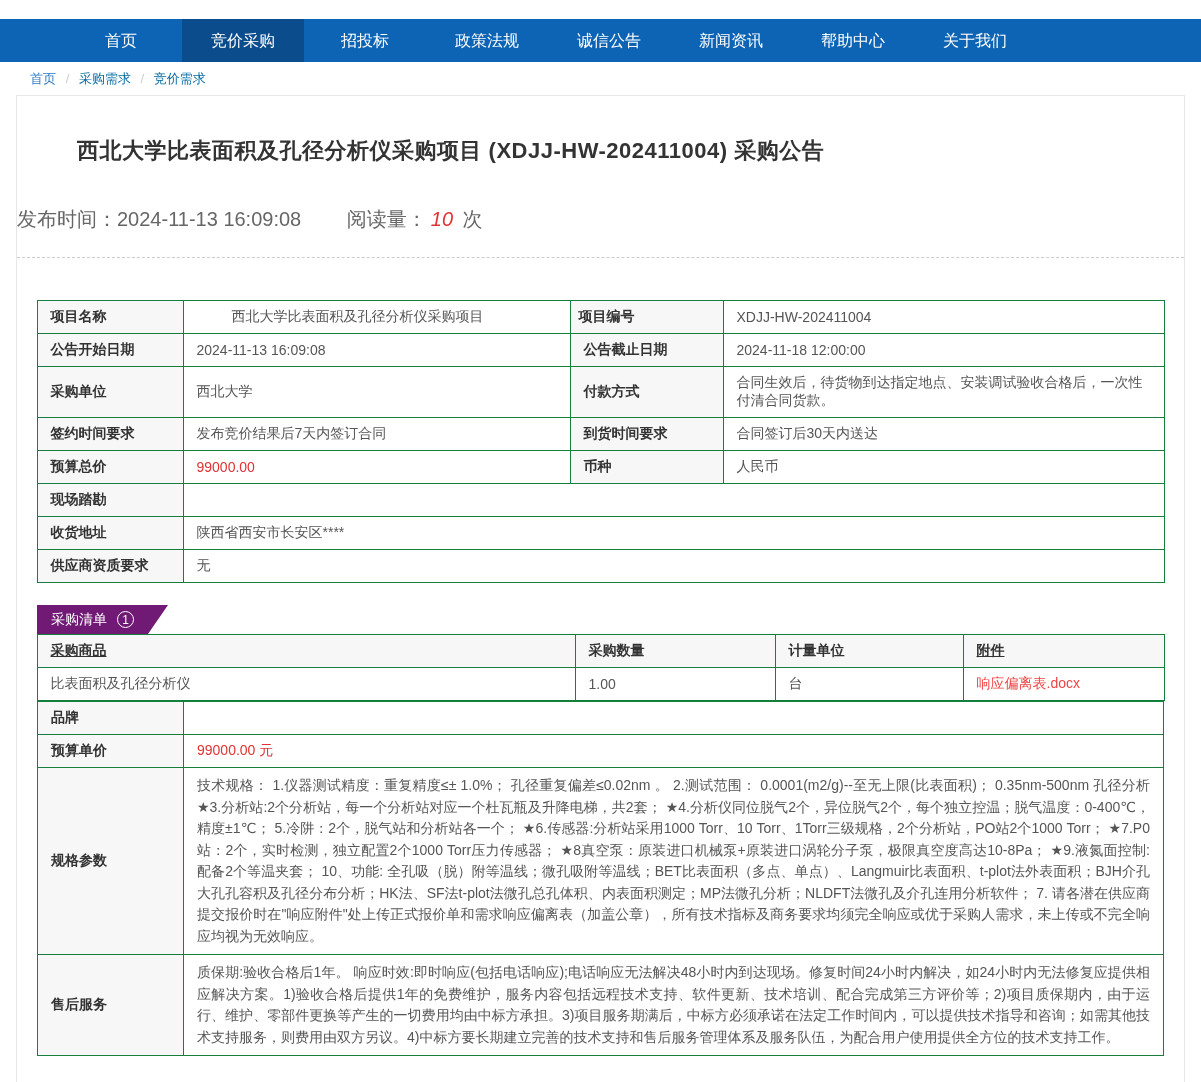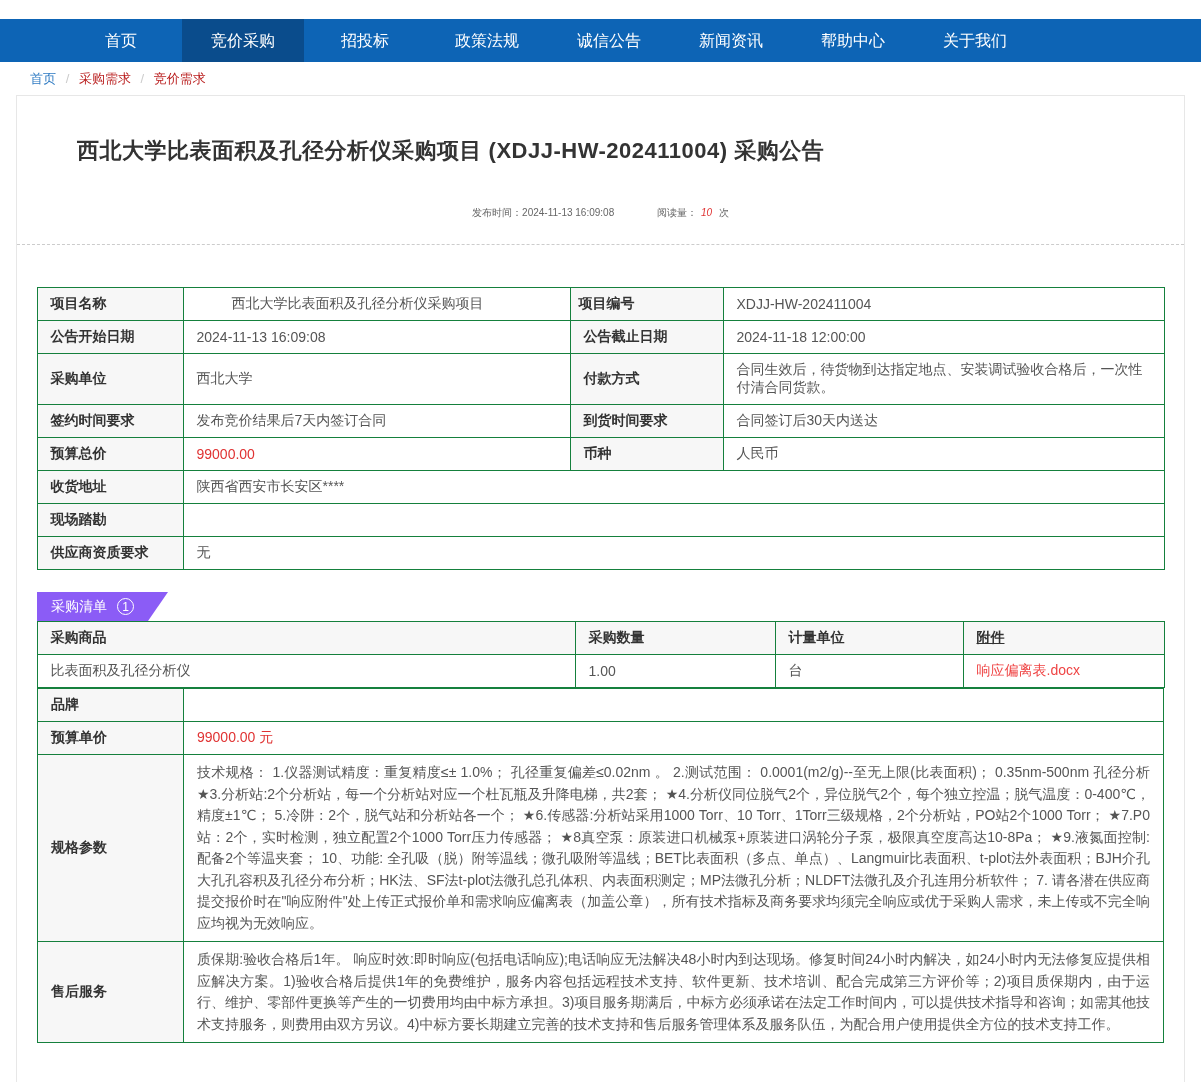--- a/index.html
+++ b/index.html
@@ -12,68 +12,68 @@
   
   .topstrip { height: 19px; background: #fff; }
   .nav { height: 43px; background: #0d64b5; display: flex; padding-left: 60px; }
   .nav-item {
     width: 122px; line-height: 43px; text-align: center;
     color: #fff; font-size: 16px; cursor: pointer; white-space: nowrap;
   }
   .nav-item.active { background: #0a4c8c; }
   
   .breadcrumb { padding: 8px 0 7px 30px; font-size: 13px; color: #999; }
-  .breadcrumb .crumb { color: #b91c1c; cursor: pointer; }
+  .breadcrumb .crumb { color: #0369a1; cursor: pointer; }
   .breadcrumb .crumb.home { color: #2f7bc3; }
   .breadcrumb .sep { color: #ccc; margin: 0 6px; }
   
   .card {
     margin: 0 16px; background: #fff;
     border: 1px solid #e7e7e7;
     height: 1200px; 
     padding: 0 0 30px 0;
   }
   .page-title {
     font-size: 22px; font-weight: bold; color: #333;
     padding: 40px 60px 0 60px; letter-spacing: 0.5px;
   }
-  .meta { text-align: center; margin-top: 40px; font-size: 10px; color: #666; }
+  .meta { margin-top: 40px; font-size: 20px; color: #666; }
   .meta .lab { color: #666; }
   .meta .val { color: #666; margin-right: 40px; }
   .meta .views-count { color: #e03333; font-style: italic; margin: 0 4px; }
   .dashed-divider { border-top: 1px dashed #ccc; margin: 24px 0 0 0; }
   
   table { border-collapse: collapse; width: 1127px; margin: 0 auto; font-size: 14px; table-layout: fixed; }
   .info-table { margin-top: 42px; }
   td, th { border: 1px solid #15803d; padding: 7px 13px; vertical-align: middle; }
   td.label {
     background: #f7f7f7; font-weight: bold; color: #333; text-align: left;
   }
   td.value { color: #555; }
   td.value.red { color: #e03333; }
   .col-l1 { width: 146px; } .col-v1 { width: 387px; padding-left: 48px; }
   .col-l2 { width: 153px; padding-left: 8px; } .col-v2 { width: 441px; }
   
   .badge-wrap { width: 1127px; margin: 22px auto 0 auto; }
   .badge {
     display: inline-flex; align-items: center; gap: 10px;
-    background: #8b5cf6; color: #fff; font-size: 14px;
+    background: #701a75; color: #fff; font-size: 14px;
     height: 29px; line-height: 29px; padding: 0 34px 0 14px;
     clip-path: polygon(0 0, 100% 0, calc(100% - 20px) 100%, 0 100%);
   }
   .badge .num {
     display: inline-flex; align-items: center; justify-content: center;
     width: 17px; height: 17px; border: 1px solid #fff; border-radius: 50%;
     font-size: 12px; line-height: 1;
   }
   
   .list-table th {
     background: #f7f7f7; font-weight: bold; color: #333; text-align: left;
   }
-  .lc1 { width: 538px; } .lc2 { width: 200px; } .lc3 { width: 188px; } .lc4 { width: 201px; text-decoration: underline; }
+  .lc1 { width: 538px; text-decoration: underline; } .lc2 { width: 200px; } .lc3 { width: 188px; } .lc4 { width: 201px; text-decoration: underline; }
   .attach-link { color: #ef4444; cursor: pointer; text-decoration: none; }
   .long-text { line-height: 21.5px; color: #555; text-align: justify; }
   td.vlabel { background: #f7f7f7; font-weight: bold; color: #333; }
 </style>
 </head>
 <body>
 
 <div class="topstrip"></div>
 
 <nav class="nav">
@@ -133,26 +133,26 @@
       <td class="label">到货时间要求</td>
       <td class="value">合同签订后30天内送达</td>
     </tr>
     <tr>
       <td class="label">预算总价</td>
       <td class="value red">99000.00</td>
       <td class="label">币种</td>
       <td class="value">人民币</td>
     </tr>
     <tr>
+      <td class="label">现场踏勘</td>
+      <td class="value" colspan="3"></td>
+    </tr>
+    <tr>
       <td class="label">收货地址</td>
       <td class="value" colspan="3">陕西省西安市长安区****</td>
-    </tr>
-    <tr>
-      <td class="label">现场踏勘</td>
-      <td class="value" colspan="3"></td>
     </tr>
     <tr>
       <td class="label">供应商资质要求</td>
       <td class="value" colspan="3">无</td>
     </tr>
   </tbody>
     </table>
 
   <div class="badge-wrap">
     <div class="badge">

